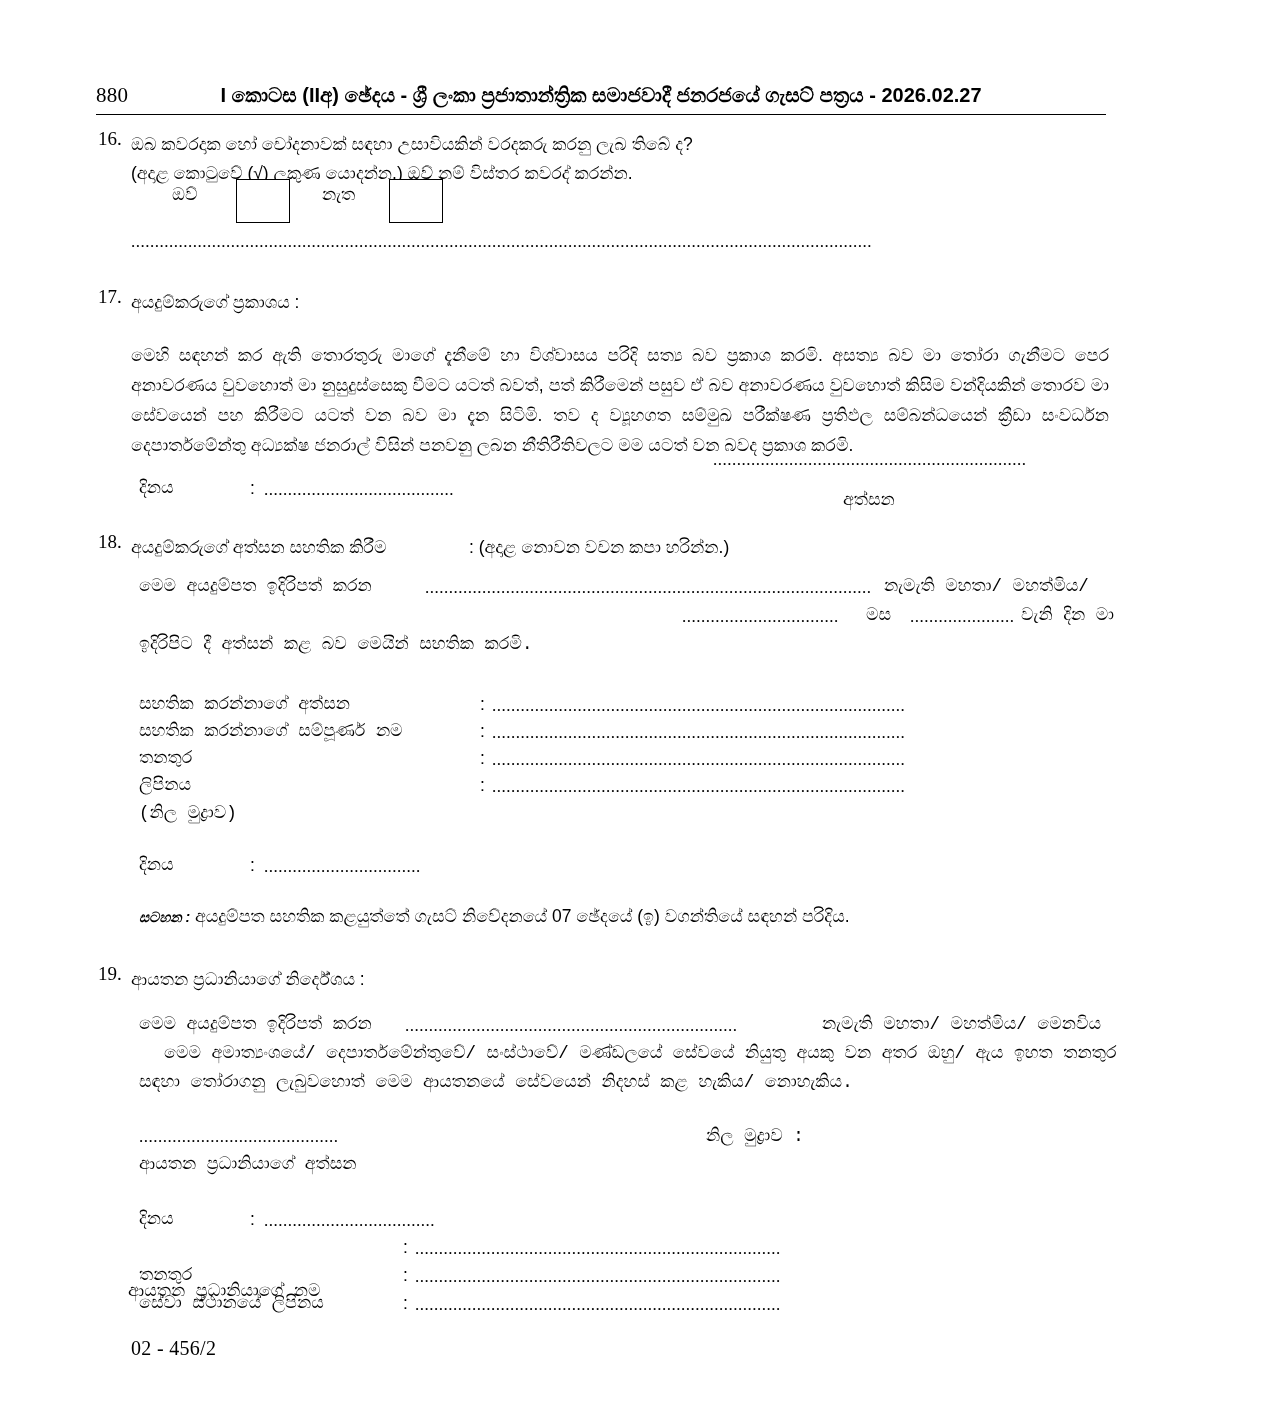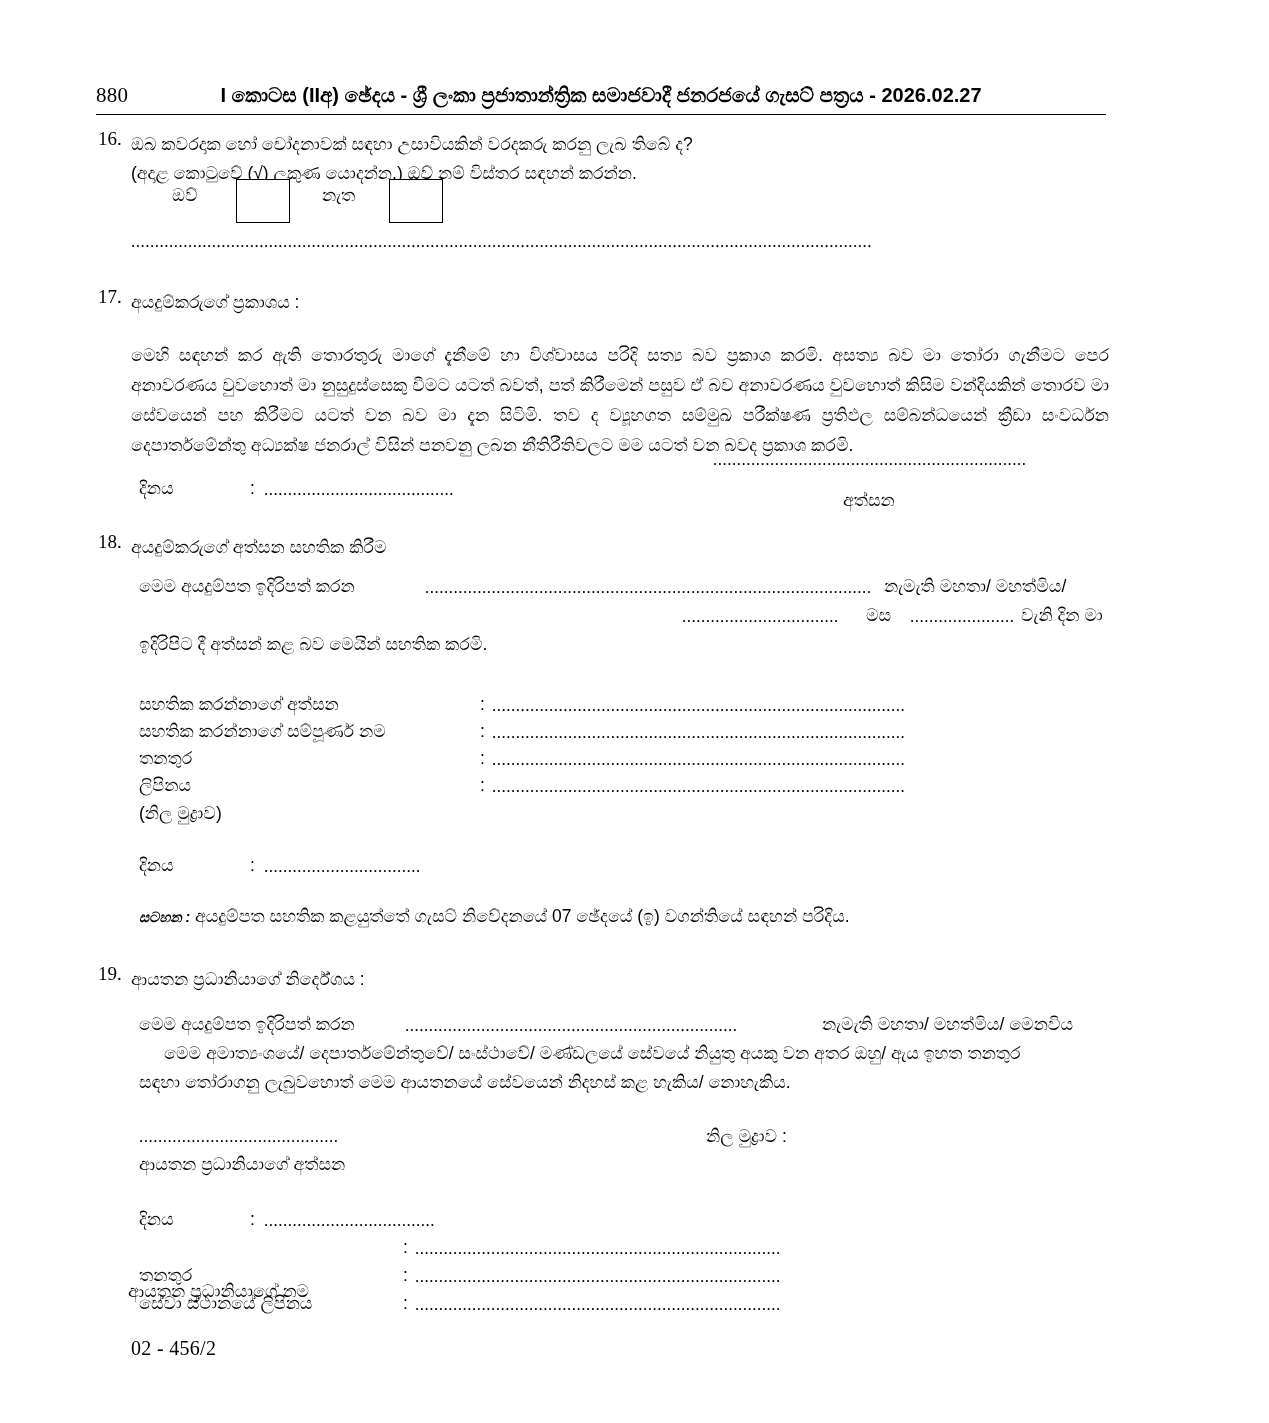--- a/index.html
+++ b/index.html
@@ -100,21 +100,21 @@
     font-family: "Liberation Serif", "DejaVu Serif", serif;
     font-size: 17px;
     letter-spacing: 0.5px;
     white-space: nowrap;
     overflow: hidden;
     color: #000;
   }
 
   .label {
     position: absolute;
-    font-family: Liberation Sans, sans-serif;
+    font-family: Liberation Mono, monospace;
     font-size: 17.5px;
     white-space: nowrap;
   }
 
   .colon {
     position: absolute;
     font-family: "Liberation Sans", "DejaVu Sans", sans-serif;
     font-size: 17.5px;
   }
 
@@ -139,21 +139,21 @@
 <div class="page">
 
   <div class="header">
     <div class="page-num">880</div>
     <div class="header-title sin">I කොටස (IIඅ) ඡේදය - ශ්‍රී ලංකා ප්‍රජාතාන්ත්‍රික සමාජවාදී ජනරජයේ ගැසට් පත්‍රය - 2026.02.27</div>
   </div>
   <div class="header-rule"></div>
 
   <div class="qnum" style="left:98px; top:128px;">16.</div>
   <div class="qtext" style="left:131px; top:130px;">ඔබ කවරදාක හෝ චෝදනාවක් සඳහා උසාවියකින් වරදකරු කරනු ලැබ තිබේ ද?</div>
-  <div class="qtext" style="left:131px; top:159px;">(අදාළ කොටුවේ (√) ලකුණ යොදන්න.) ඔව් නම් විස්තර සඳහන් කරන්න.</div>
+  <div class="qtext" style="left:131px; top:159px;">(අදාළ කොටුවේ (√) ලකුණ යොදන්න.) ඔව් නම් විස්තර කවරද් කරන්න.</div>
 
   <div class="label" style="left:172px; top:185px;">ඔව්</div>
   <div class="checkbox" style="left:236px; top:179px; width:52px; height:42px;"></div>
   <div class="label" style="left:322px; top:185px;">නැත</div>
   <div class="checkbox" style="left:389px; top:179px; width:52px; height:42px;"></div>
 
   <div class="dotline" style="left:131px; top:232px; width:865px;">............................................................................................................................................................</div>
 
   <div class="qnum" style="left:98px; top:286px;">17.</div>
   <div class="qtext" style="left:131px; top:288px;">අයදුම්කරුගේ ප්‍රකාශය  :</div>
@@ -162,20 +162,21 @@
 
   <div class="dotline" style="left:713px; top:450px; width:345px;">..................................................................</div>
   <div class="label" style="left:843px; top:490px;">අත්සන</div>
 
   <div class="label" style="left:139px; top:478px;">දිනය</div>
   <div class="colon" style="left:250px; top:478px;">:</div>
   <div class="dotline" style="left:264px; top:480px; width:240px;">........................................</div>
 
   <div class="qnum" style="left:98px; top:531px;">18.</div>
   <div class="qtext" style="left:131px; top:533px;">අයදුම්කරුගේ අත්සන සහතික කිරීම</div>
+  <div class="qtext" style="left:469px; top:533px;">: (අදාළ නොවන වචන කපා හරින්න.)</div>
 
   <div class="label" style="left:139px; top:576px;">මෙම අයදුම්පත ඉදිරිපත් කරන</div>
   <div class="dotline" style="left:425px; top:578px; width:450px;">..............................................................................................</div>
   <div class="label" style="left:884px; top:576px;">නැමැති මහතා/ මහත්මිය/</div>
 
   <div class="dotline" style="left:682px; top:607px; width:170px;">.................................</div>
   <div class="label" style="left:866px; top:605px;text-align:right;">මස</div>
   <div class="dotline" style="left:910px; top:607px; width:120px;">......................</div>
   <div class="label" style="left:1021px; top:605px;">වැනි දින මා</div>
 

